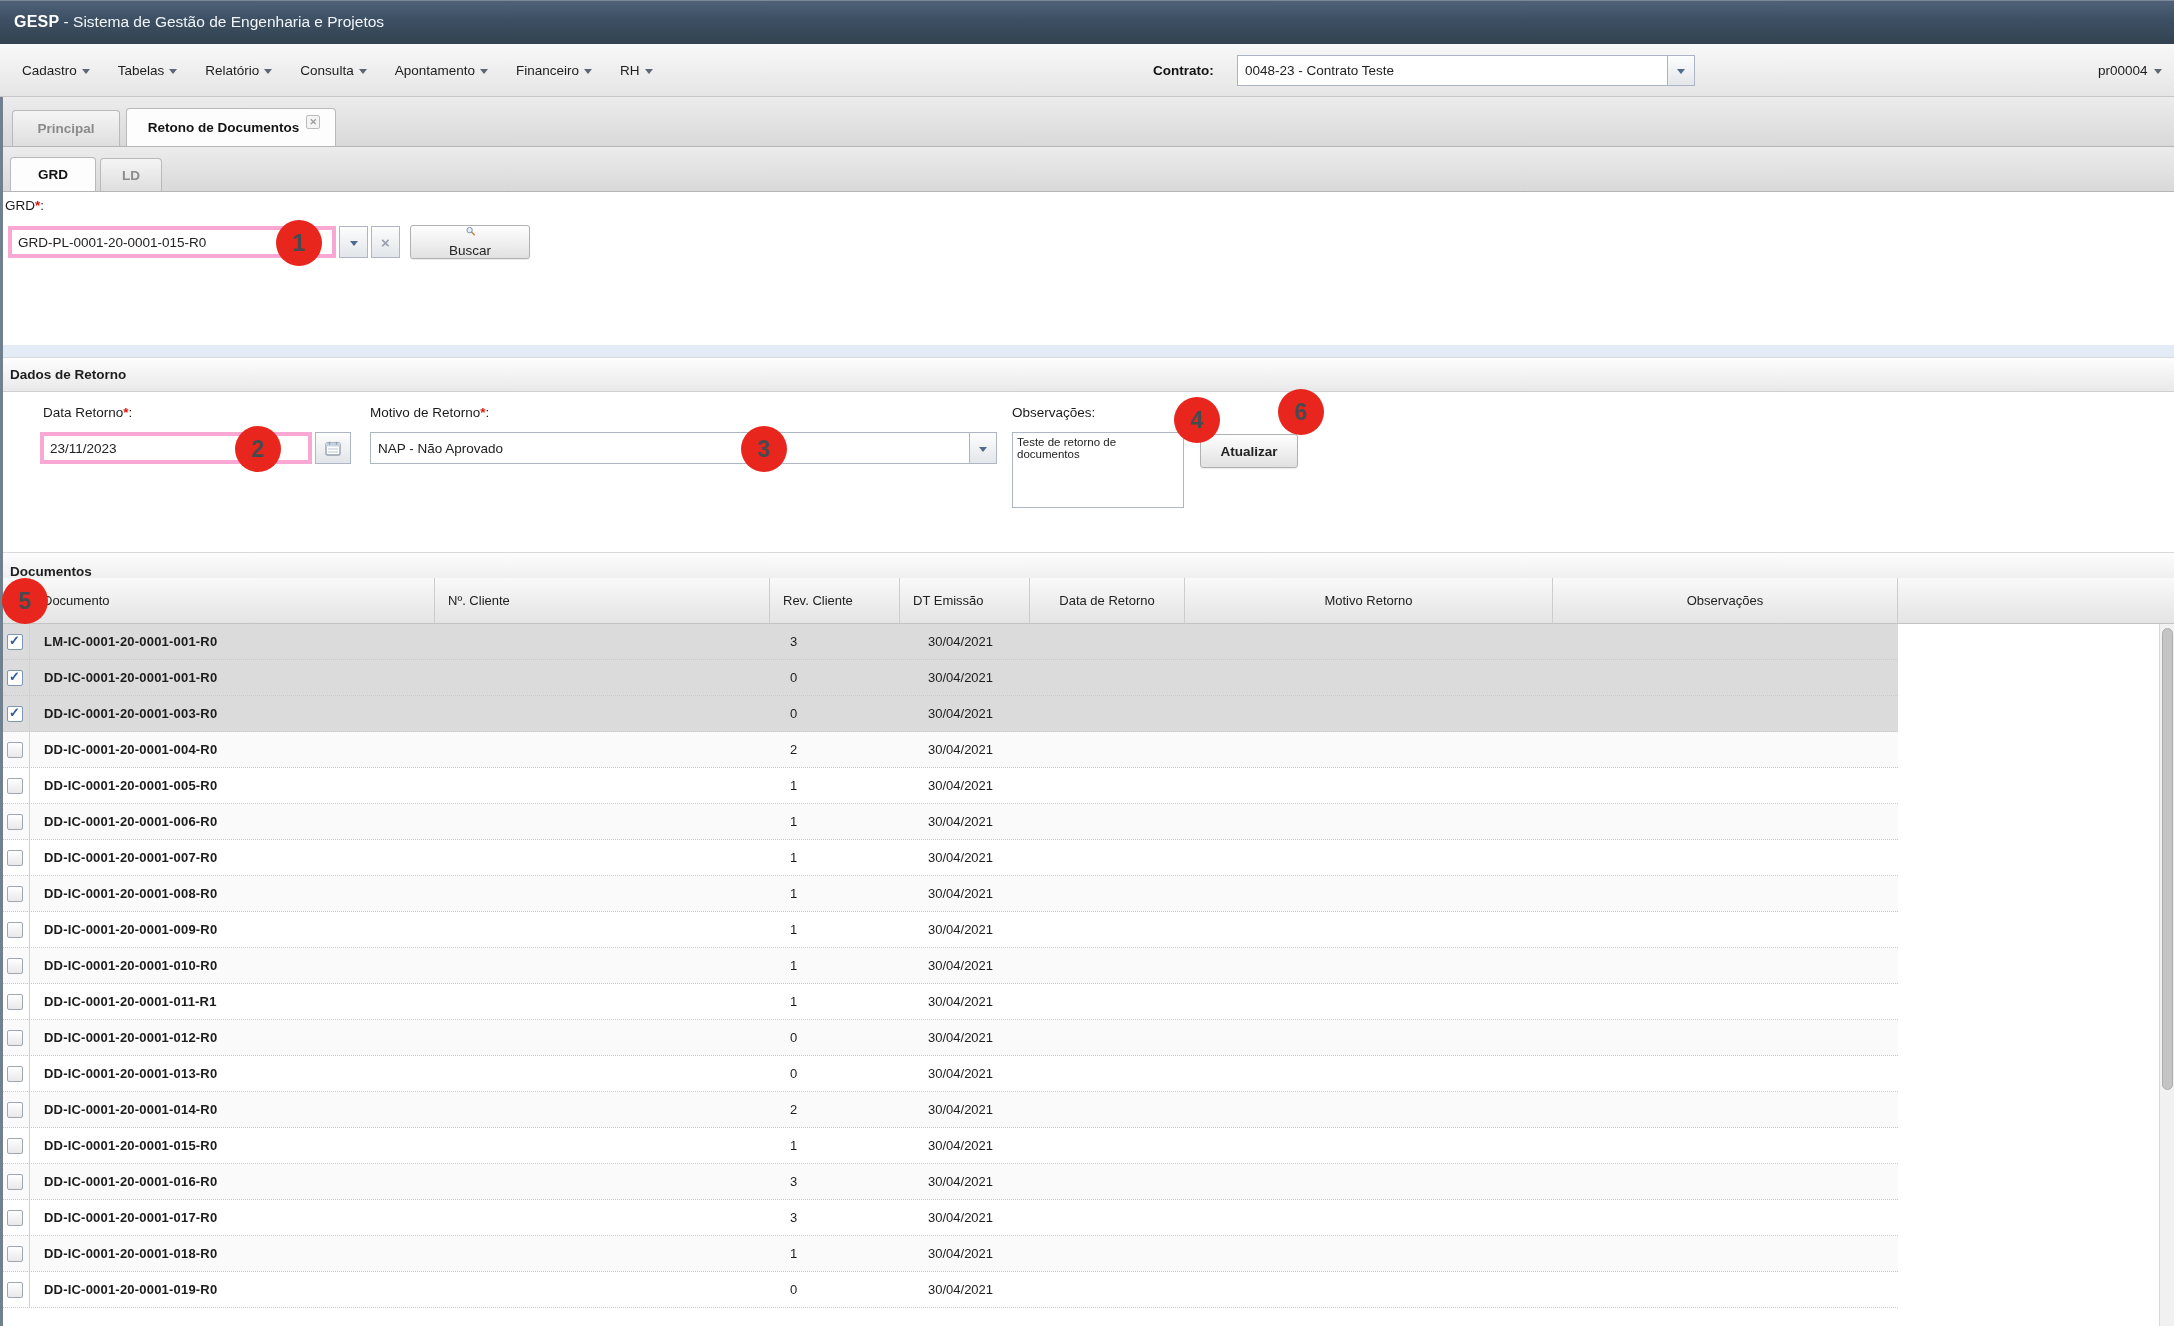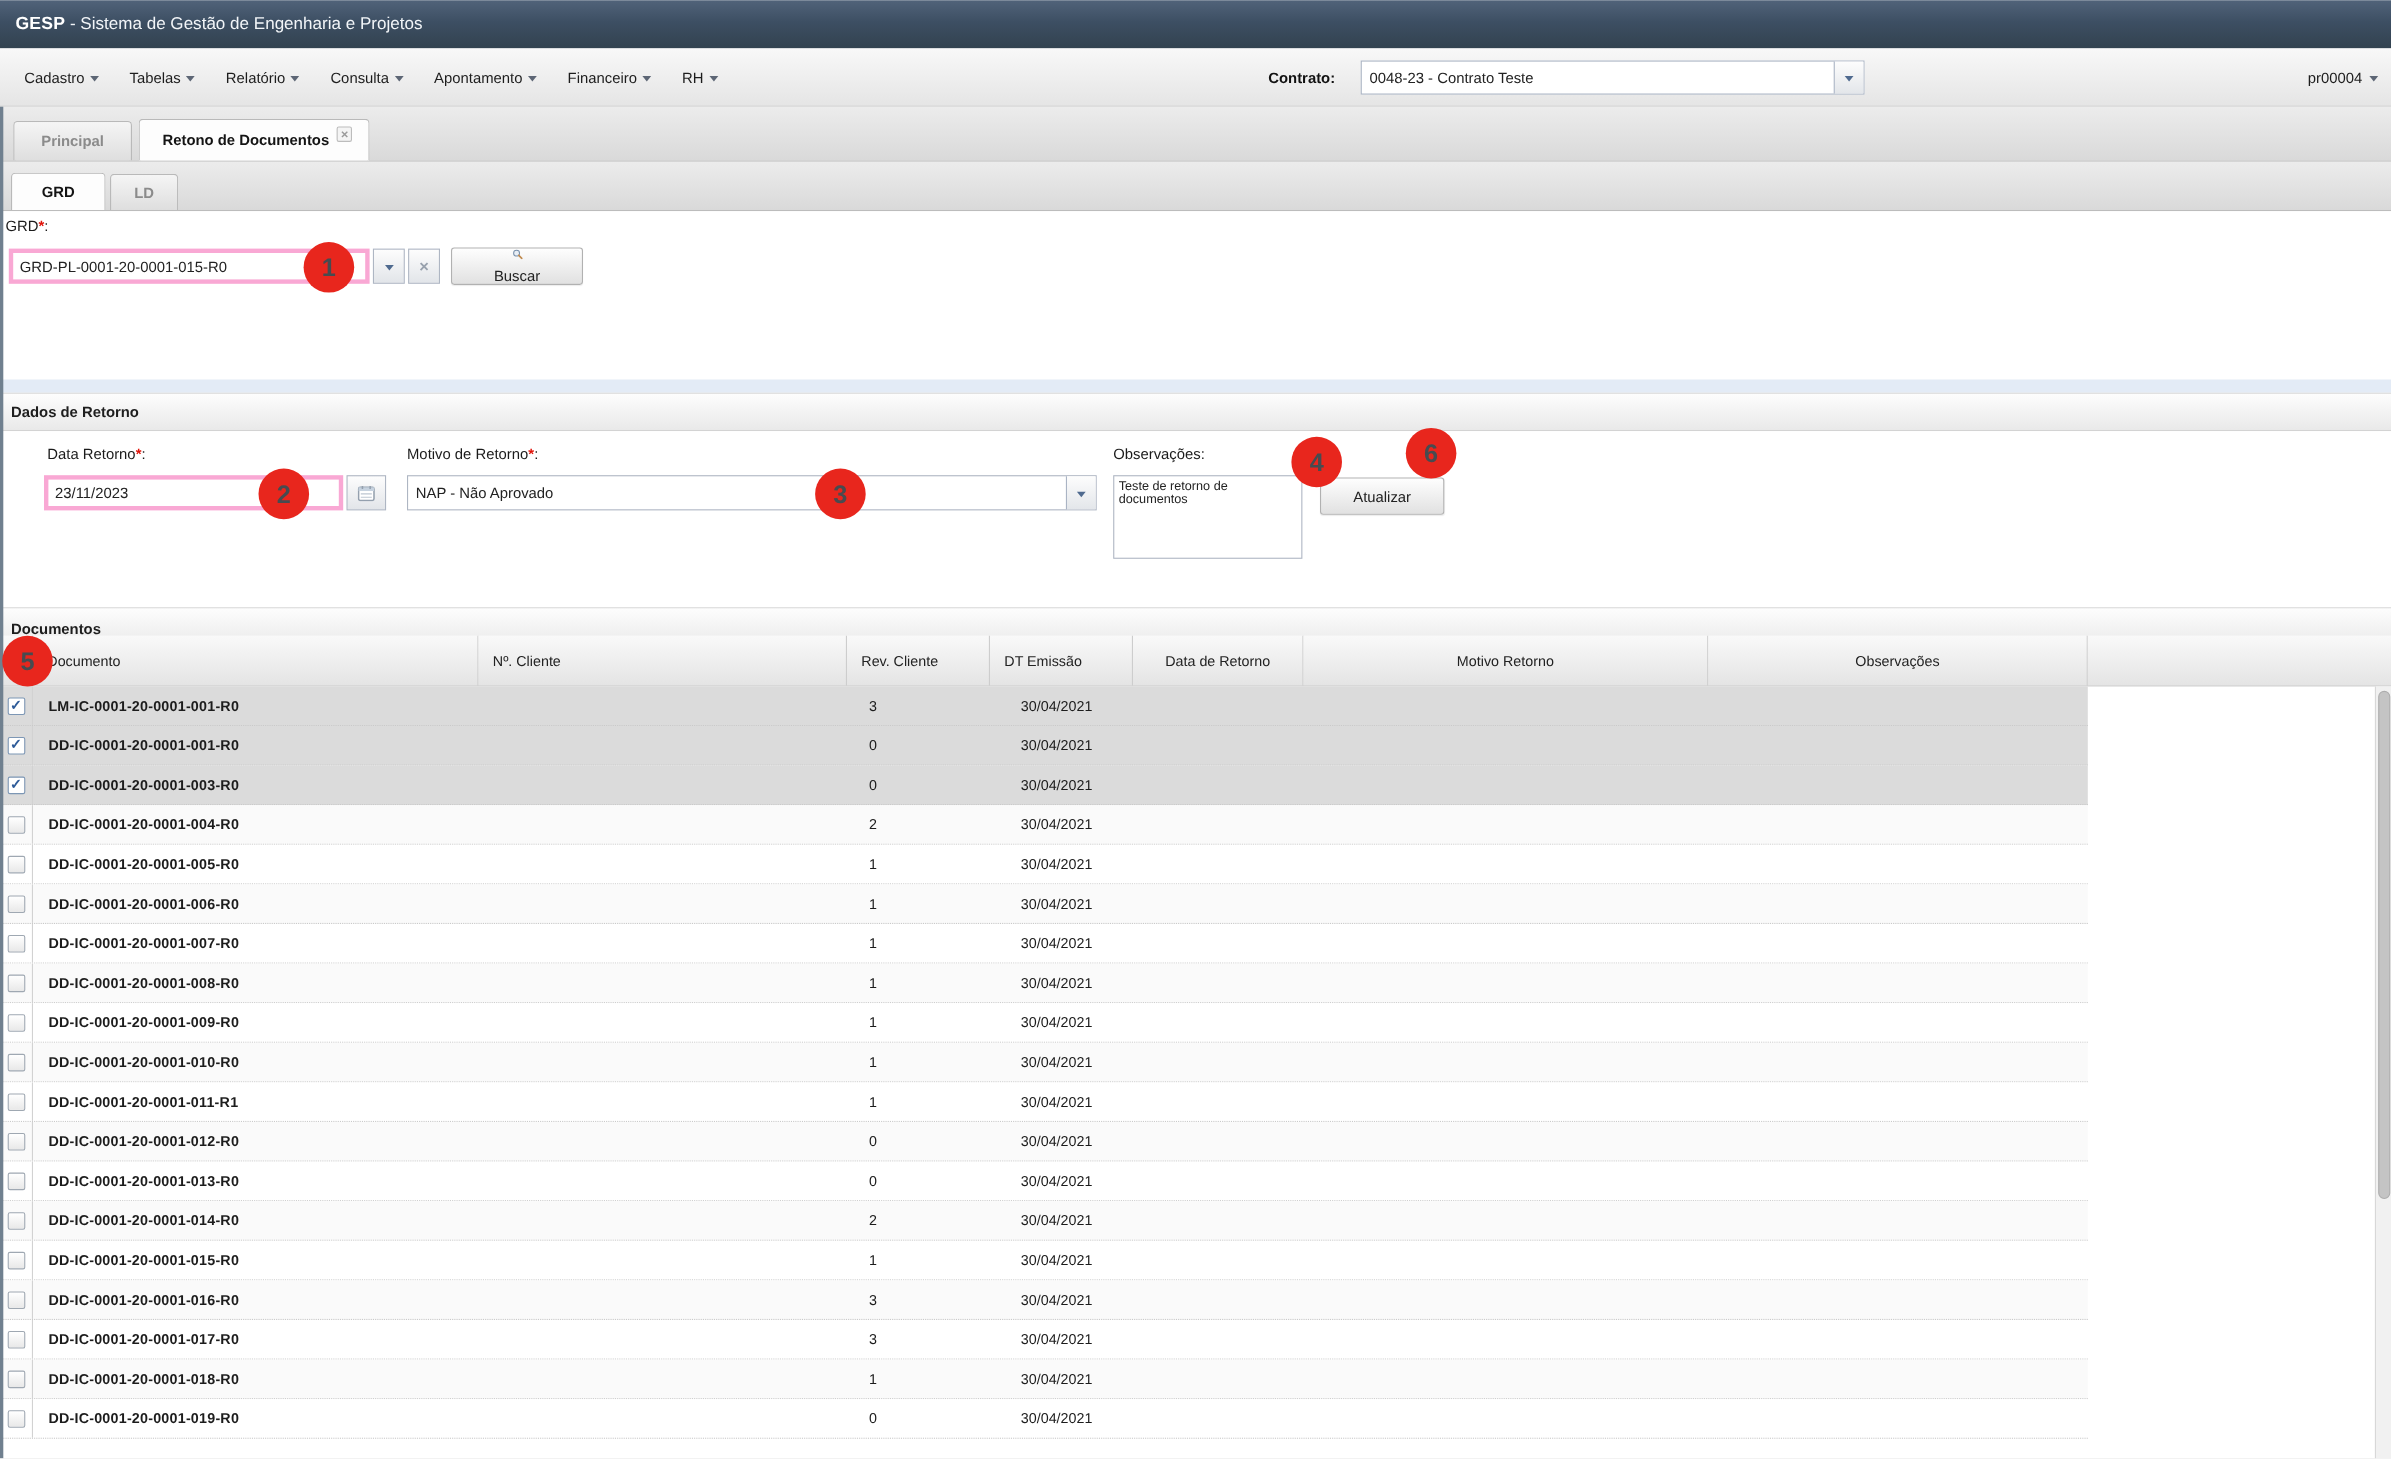--- a/index.html
+++ b/index.html
@@ -246,21 +246,21 @@
 
   <div class="combo" style="left:370px; top:432px; width:627px;">
     <div class="value">NAP - Não Aprovado</div>
     <div class="trigger-btn">
         <span class="caret"></span>
       </div>
   </div>
 
   <textarea class="obs-textarea" style="">Teste de retorno de documentos</textarea>
 
-  <div class="push-btn" style="left:1200px; top:434px; width:113px;">
+  <div class="push-btn" style="left:1200px; top:434px; width:98px;font-weight:bold;">
     <span>Atualizar</span>
   </div>
 
   <div class="section-header" id="docs-header">
     <span class="hdr-text">Documentos</span>
   </div>
 
   <div class="grid-header">
     <div class="gh-cell col-cb"></div>
     <div class="gh-cell col-doc">Documento</div>

